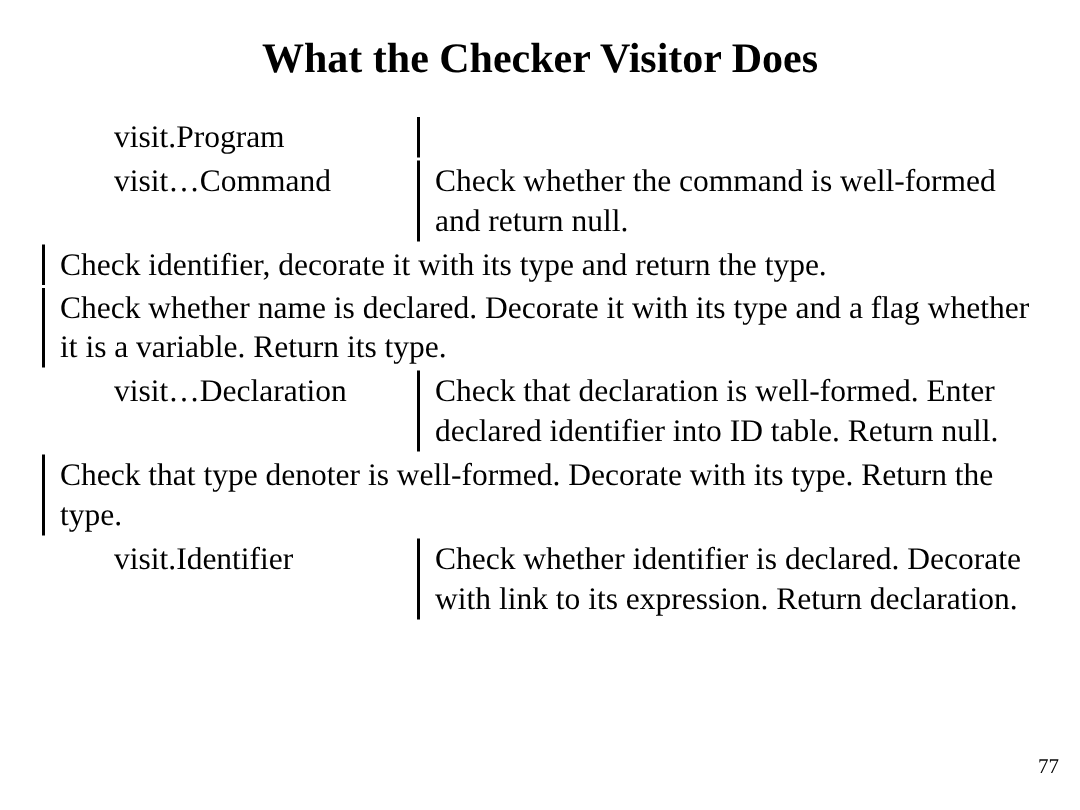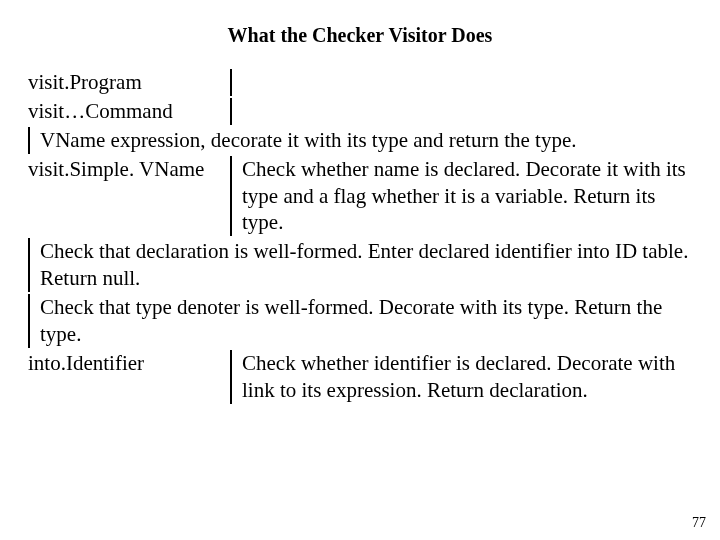--- a/index.html
+++ b/index.html
@@ -14,81 +14,83 @@
   .slide {
     box-sizing: border-box;
     width: 720px;
     height: 540px;
     padding: 20px 28px 0 28px;
     position: relative;
   }
   .title {
     text-align: center;
     font-weight: bold;
-    font-size: 20px;
+    font-size: 28px;
     margin: 4px 0 22px 0;
   }
   .row {
     display: flex;
     align-items: flex-start;
     font-size: 21px;
     line-height: 1.28;
     margin-bottom: 2px;
   }
   .col-left {
     flex: 0 0 198px;
     padding-right: 4px;
+    margin-left: 48px;
   }
   .divider {
     flex: 0 0 2px;
     align-self: stretch;
     background: #000;
     margin-right: 10px;
   }
   .col-right {
     flex: 1 1 auto;
   }
   .pagenum {
     position: absolute;
     right: 14px;
-    bottom: 9px;
+    bottom: 20px;
     font-size: 14px;
   }
 </style>
 </head>
 <body>
 
 <div class="slide">
   <div class="title">What the Checker Visitor Does</div>
 
   <div class="row">
     <div class="col-left">visit.Program</div>
     <div class="divider"></div>
   </div>
   <div class="row">
     <div class="col-left">visit…Command</div>
     <div class="divider"></div>
+    <div class="col-right">Check whether the command is well-formed and return null.</div>
   </div>
   <div class="row">
     <div class="divider"></div>
-    <div class="col-right">VName expression, decorate it with its type and return the type.</div>
+    <div class="col-right">Check identifier, decorate it with its type and return the type.</div>
   </div>
   <div class="row">
-    <div class="col-left">visit.Simple. VName</div>
     <div class="divider"></div>
     <div class="col-right">Check whether name is declared. Decorate it with its type and a flag whether it is a variable. Return its type.</div>
   </div>
   <div class="row">
+    <div class="col-left">visit…Declaration</div>
     <div class="divider"></div>
     <div class="col-right">Check that declaration is well-formed. Enter declared identifier into ID table. Return null.</div>
   </div>
   <div class="row">
     <div class="divider"></div>
     <div class="col-right">Check that type denoter is well-formed. Decorate with its type. Return the type.</div>
   </div>
   <div class="row">
-    <div class="col-left">into.Identifier</div>
+    <div class="col-left">visit.Identifier</div>
     <div class="divider"></div>
     <div class="col-right">Check whether identifier is declared. Decorate with link to its expression. Return declaration.</div>
   </div>
 
   <div class="pagenum">77</div>
 </div>
 
 </body></html>

